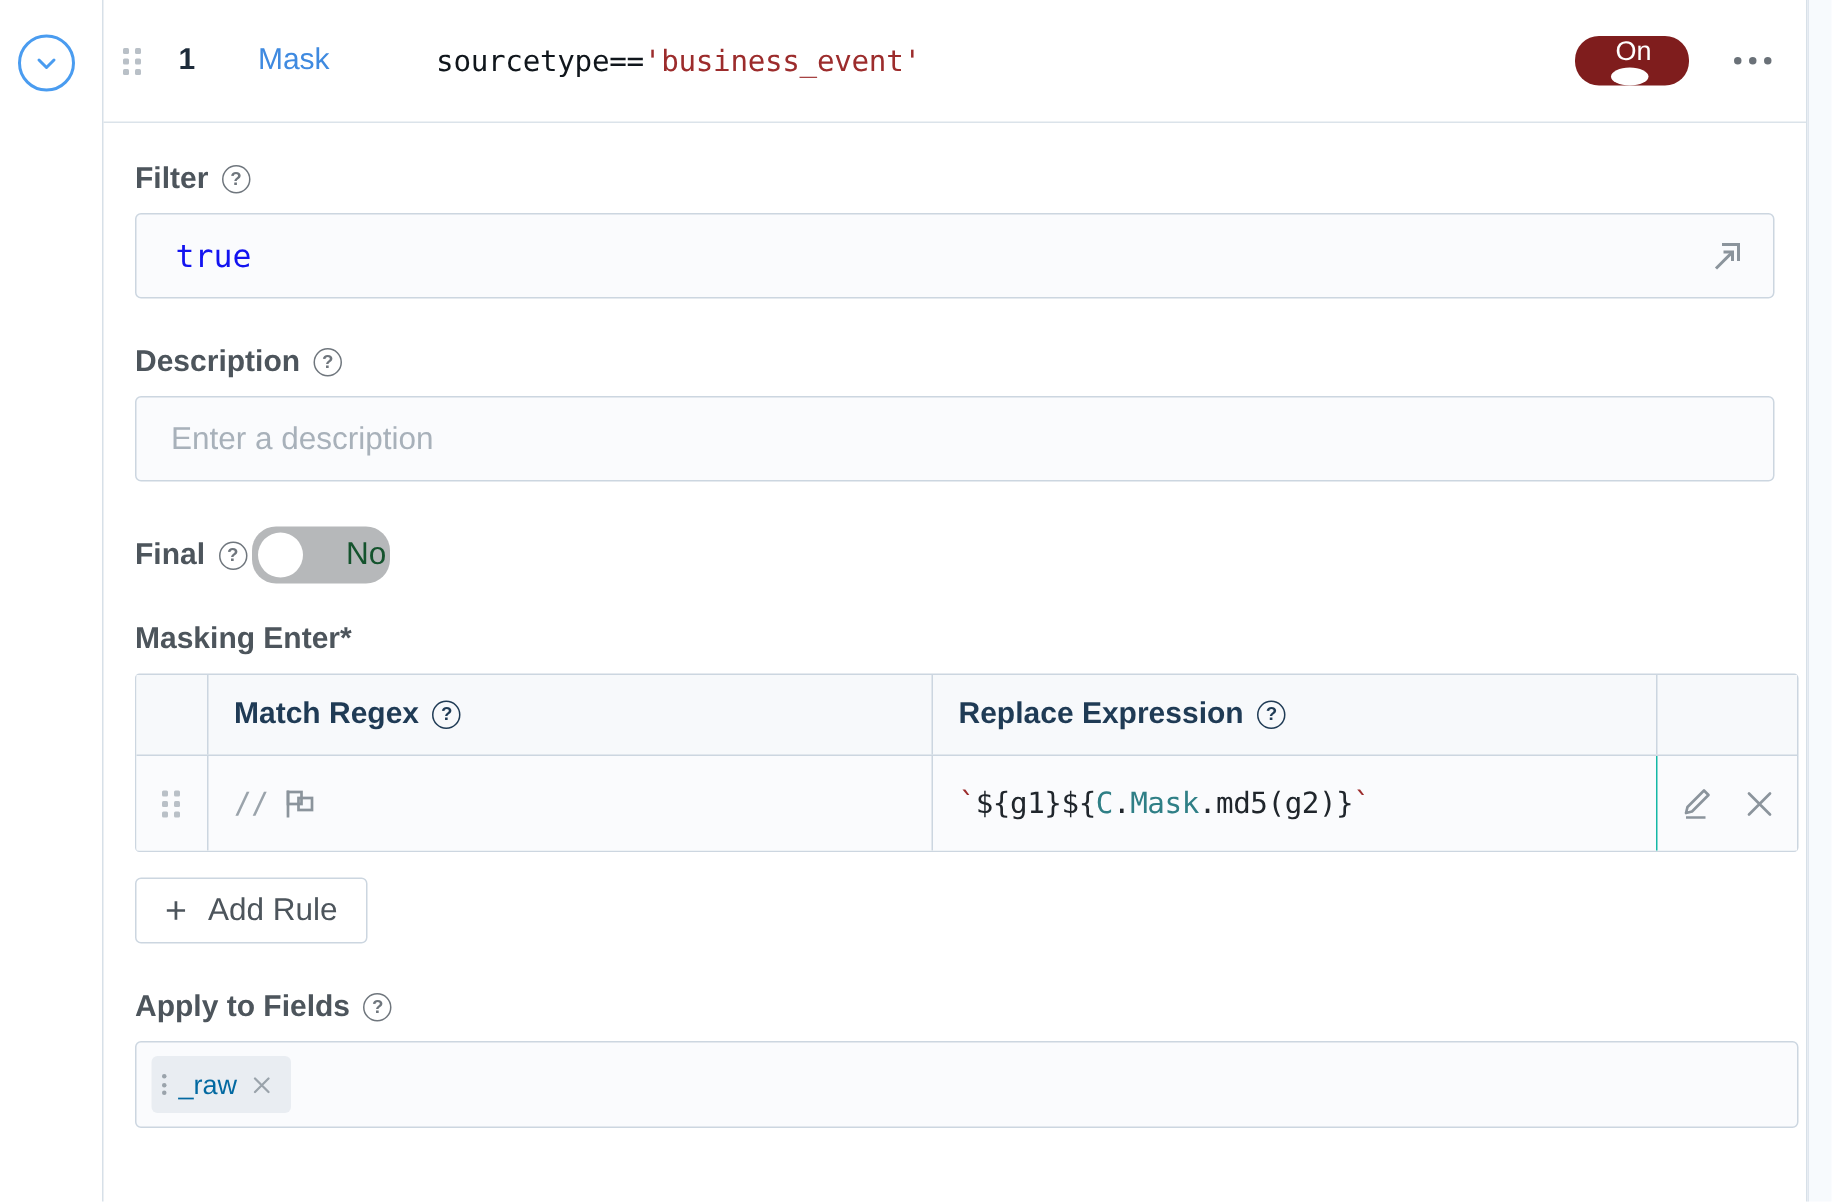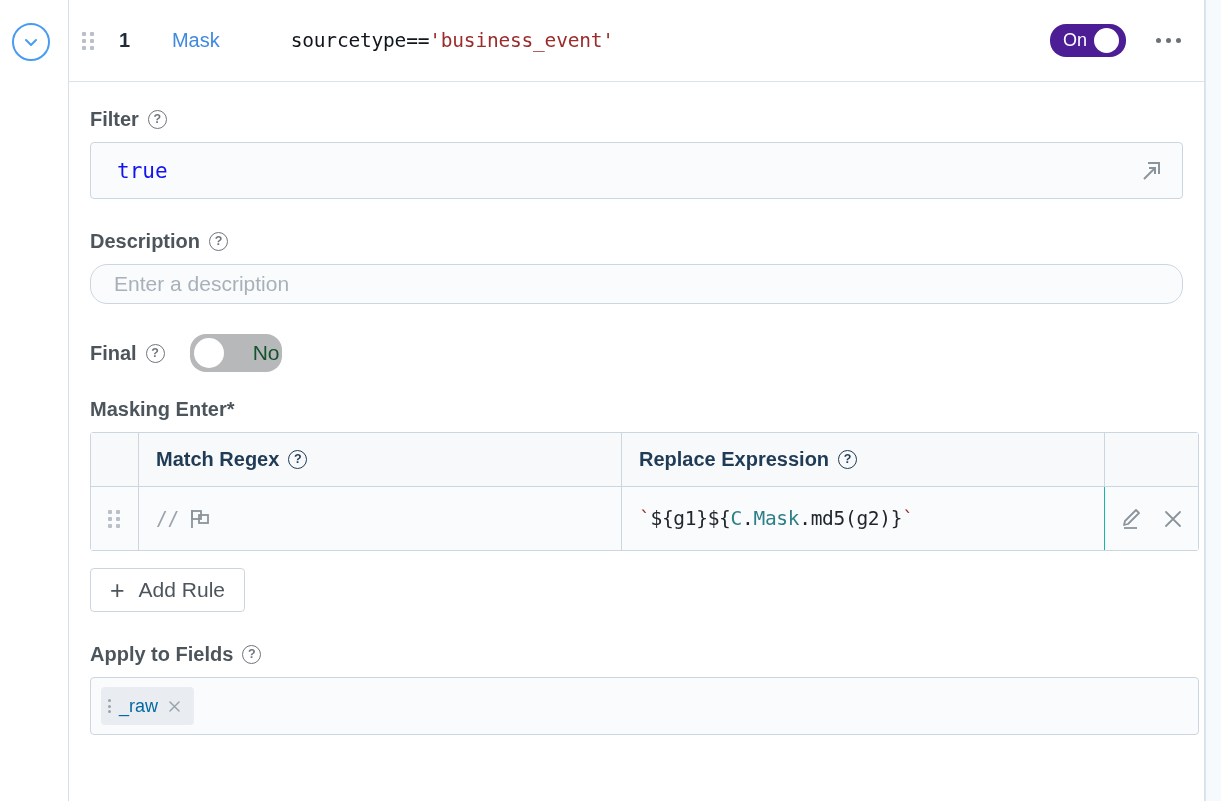--- a/index.html
+++ b/index.html
@@ -133,23 +133,24 @@
     border-radius: 16px;
     display: inline-flex;
     align-items: center;
     cursor: pointer;
     user-select: none;
     box-sizing: border-box;
   }
   .toggle.on {
     width: 76px;
     height: 33px;
-    background: #4c1d95;
+    background: #7f1d1d;
     justify-content: flex-start;
     padding: 0 4px 0 0;
+    flex-direction: column;
   }
   .toggle.on .t-label {
     color: #ffffff;
     font-size: 18px;
     margin-left: 13px;
     margin-right: 7px;
   }
   .toggle.on .knob {
     width: 25px; height: 25px;
     border-radius: 50%;
@@ -240,33 +241,32 @@
     position: absolute;
     right: 18px;
     top: 50%;
     transform: translateY(-50%);
     cursor: pointer;
     line-height: 0;
   }
 
   .gap-desc { height: 31px; }
   .input-desc {
-    height: 40px;
+    height: 57px;
     padding-left: 23px;
-    border-radius: 17px;
   }
   .input-desc .placeholder {
     font-size: 21px;
     color: #a8b1ba;
   }
 
   .final-row {
     display: flex;
     align-items: center;
-    gap: 25px;
+    gap: 3px;
     margin-top: 30px;
     margin-bottom: 26px;
   }
   .final-row .field-label { margin-bottom: 0; }
 
   
   .rules-table {
     border: 1px solid #ccd6e0;
     border-radius: 3px;
     box-sizing: border-box;

